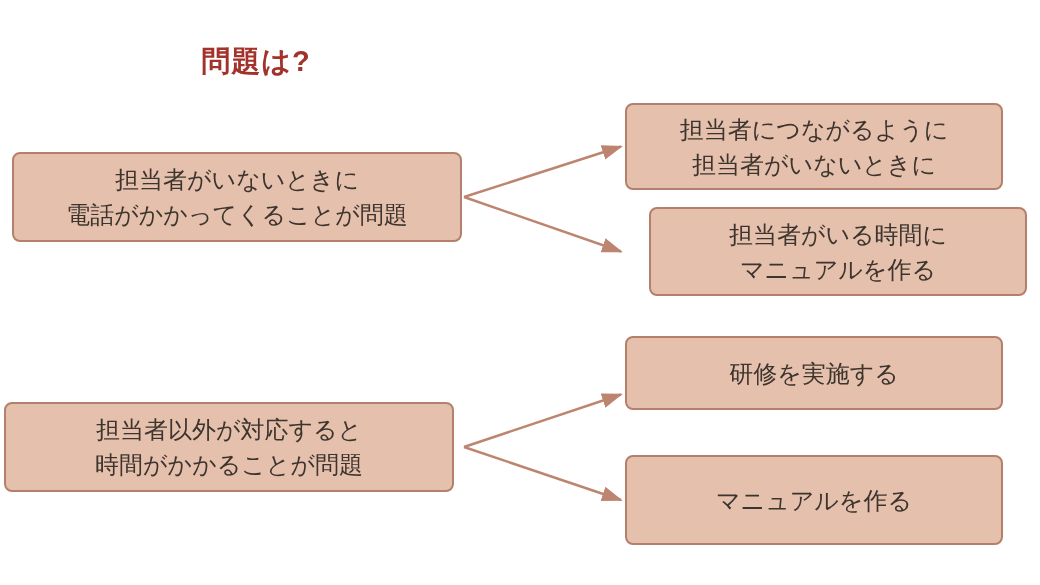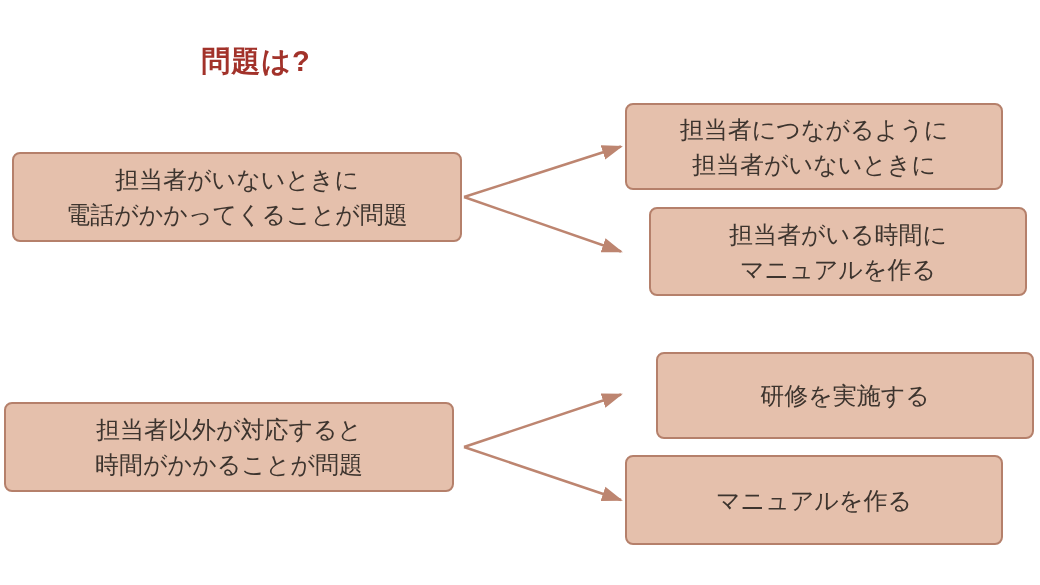--- a/index.html
+++ b/index.html
@@ -45,21 +45,21 @@
     text-align: center;
     color: var(--box-text);
     font-size: 24px;
     line-height: 35px;
   }
 
   #problem-0  { left: 12px;  top: 152px; width: 450px; height: 90px; }
   #problem-1  { left: 4px;  top: 402px; width: 450px; height: 90px; align-items: center; }
   #solution-0 { left: 625px; top: 103px; width: 378px; height: 87px; }
   #solution-1 { left: 625px; top: 207px; width: 378px; height: 89px; margin-left: 24px; }
-  #solution-2 { left: 625px; top: 352px; width: 378px; height: 87px; margin-left: 31px; }
+  #solution-2 { left: 625px; top: 336px; width: 378px; height: 74px; }
   #solution-3 { left: 625px; top: 455px; width: 378px; height: 90px; }
 
   #arrows {
     position: absolute;
     left: 0; top: 0;
     width: 1040px; height: 585px;
     pointer-events: none;
   }
 </style>
 </head>

